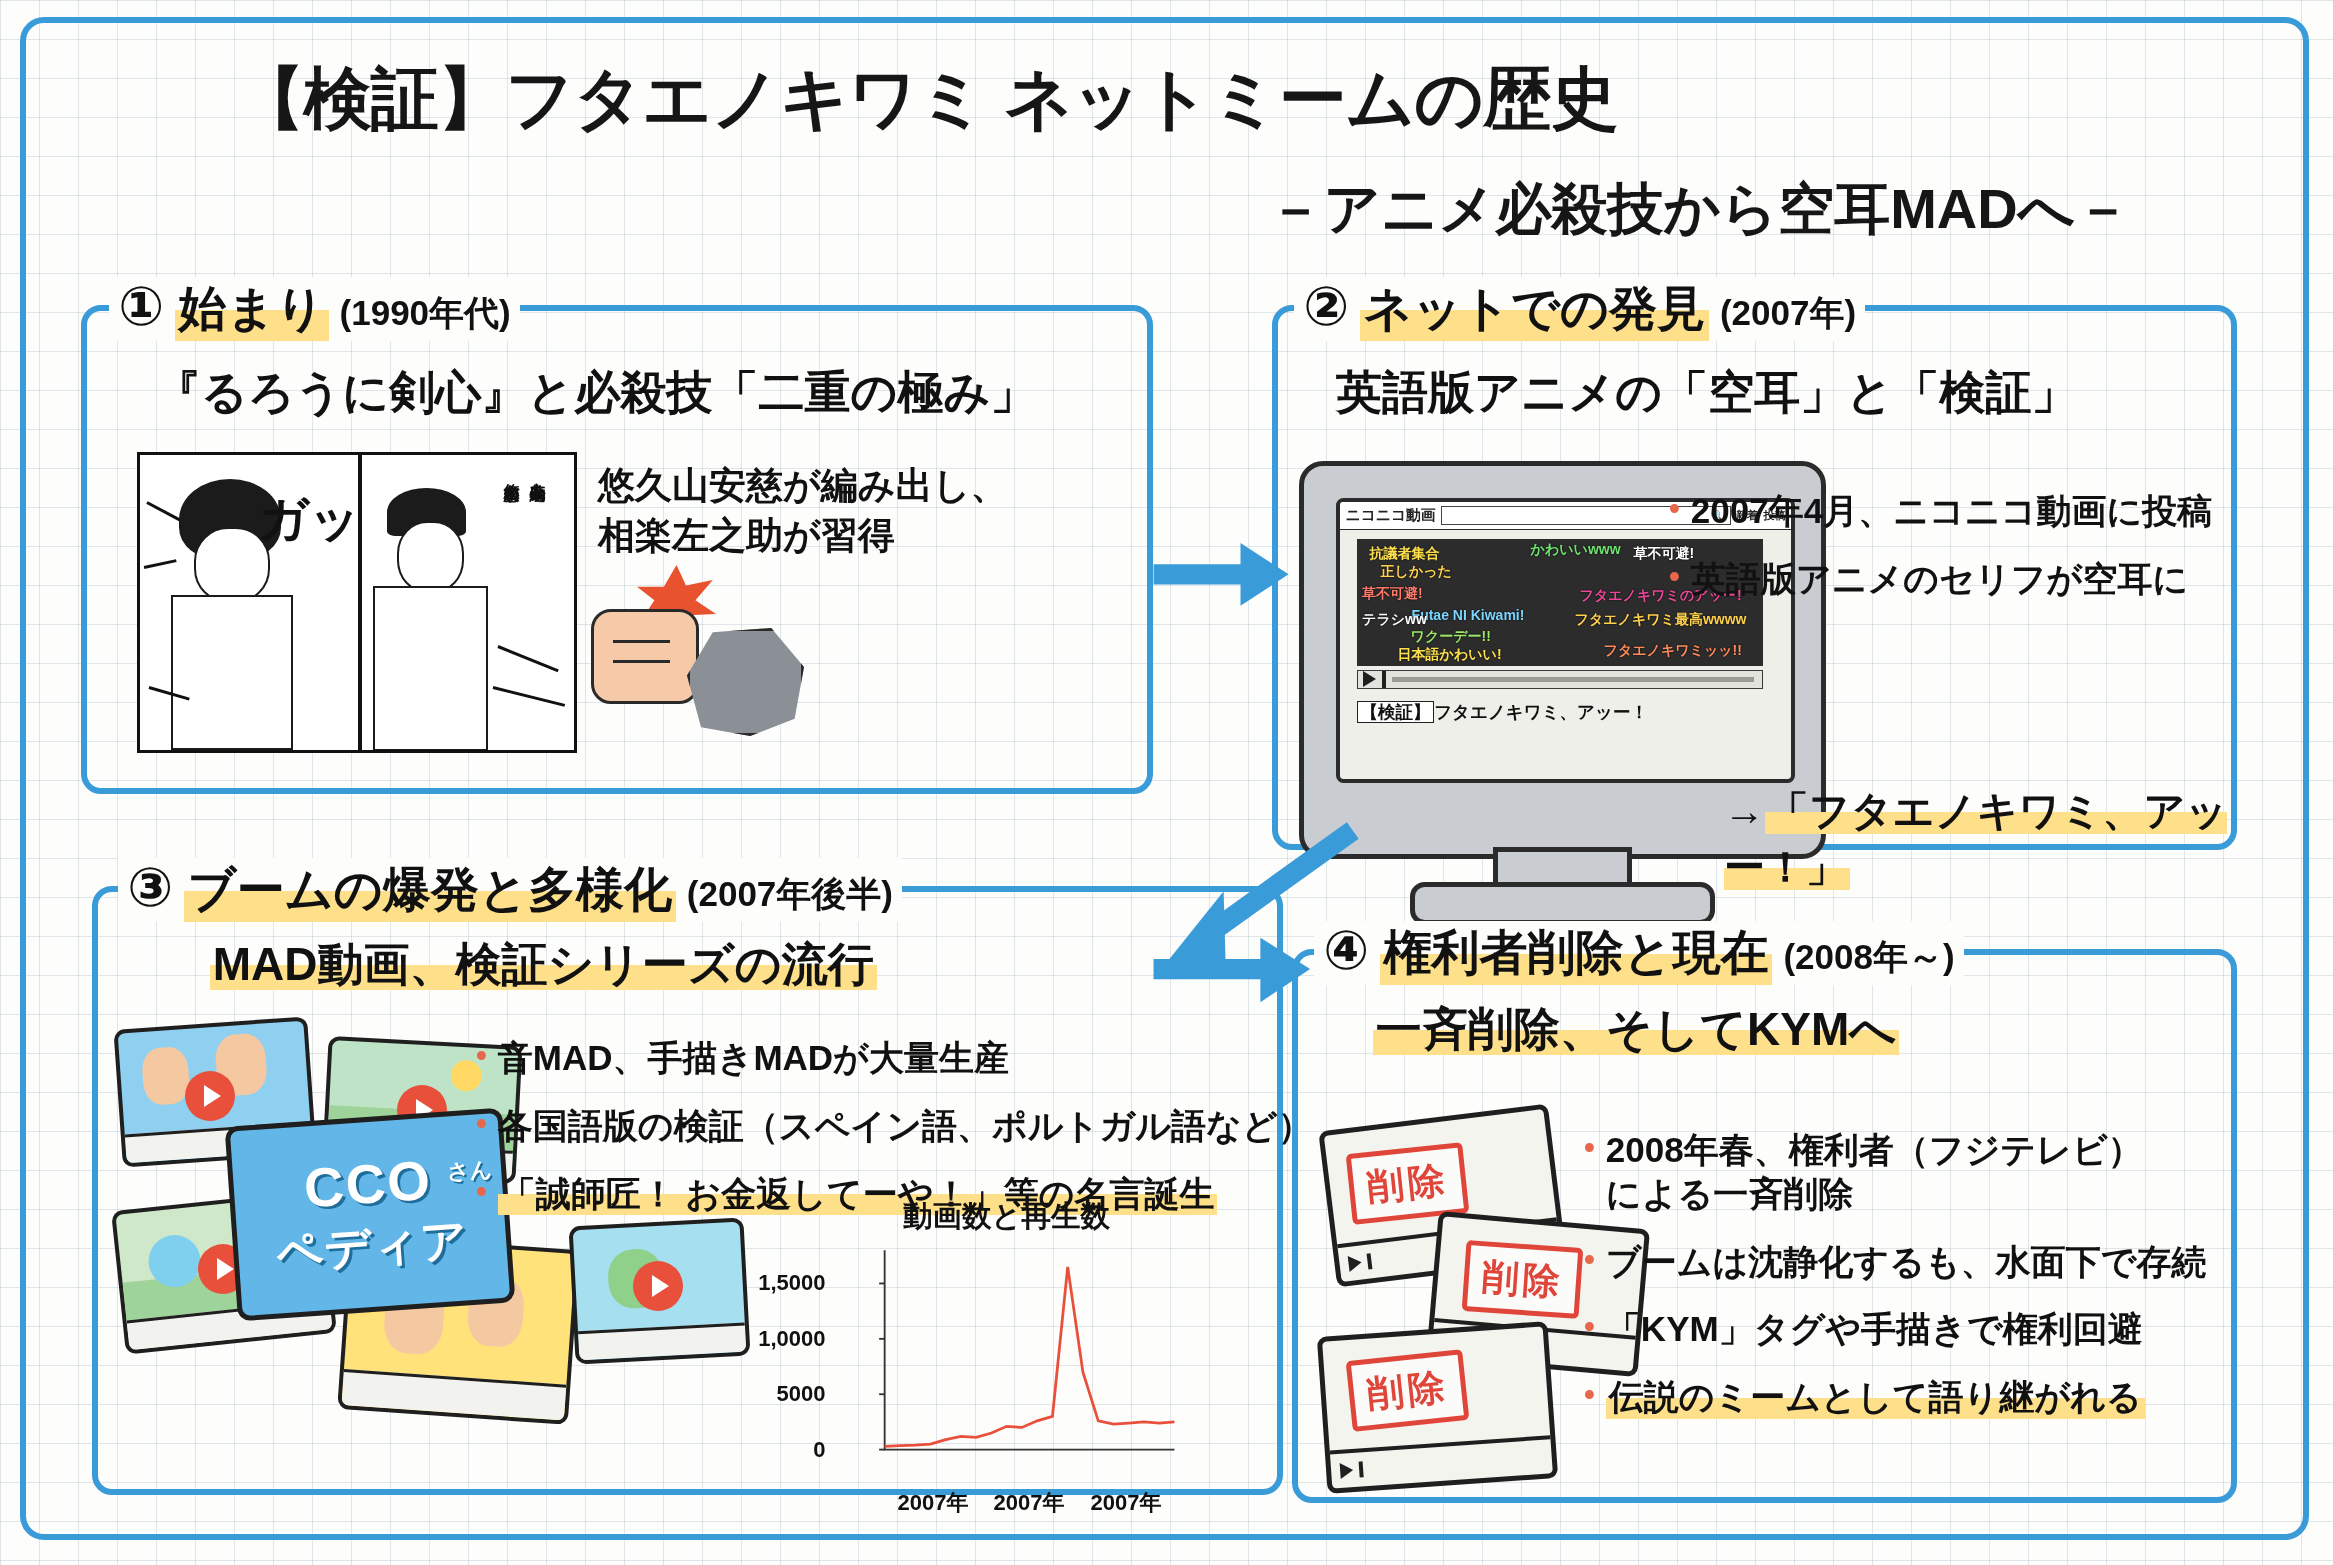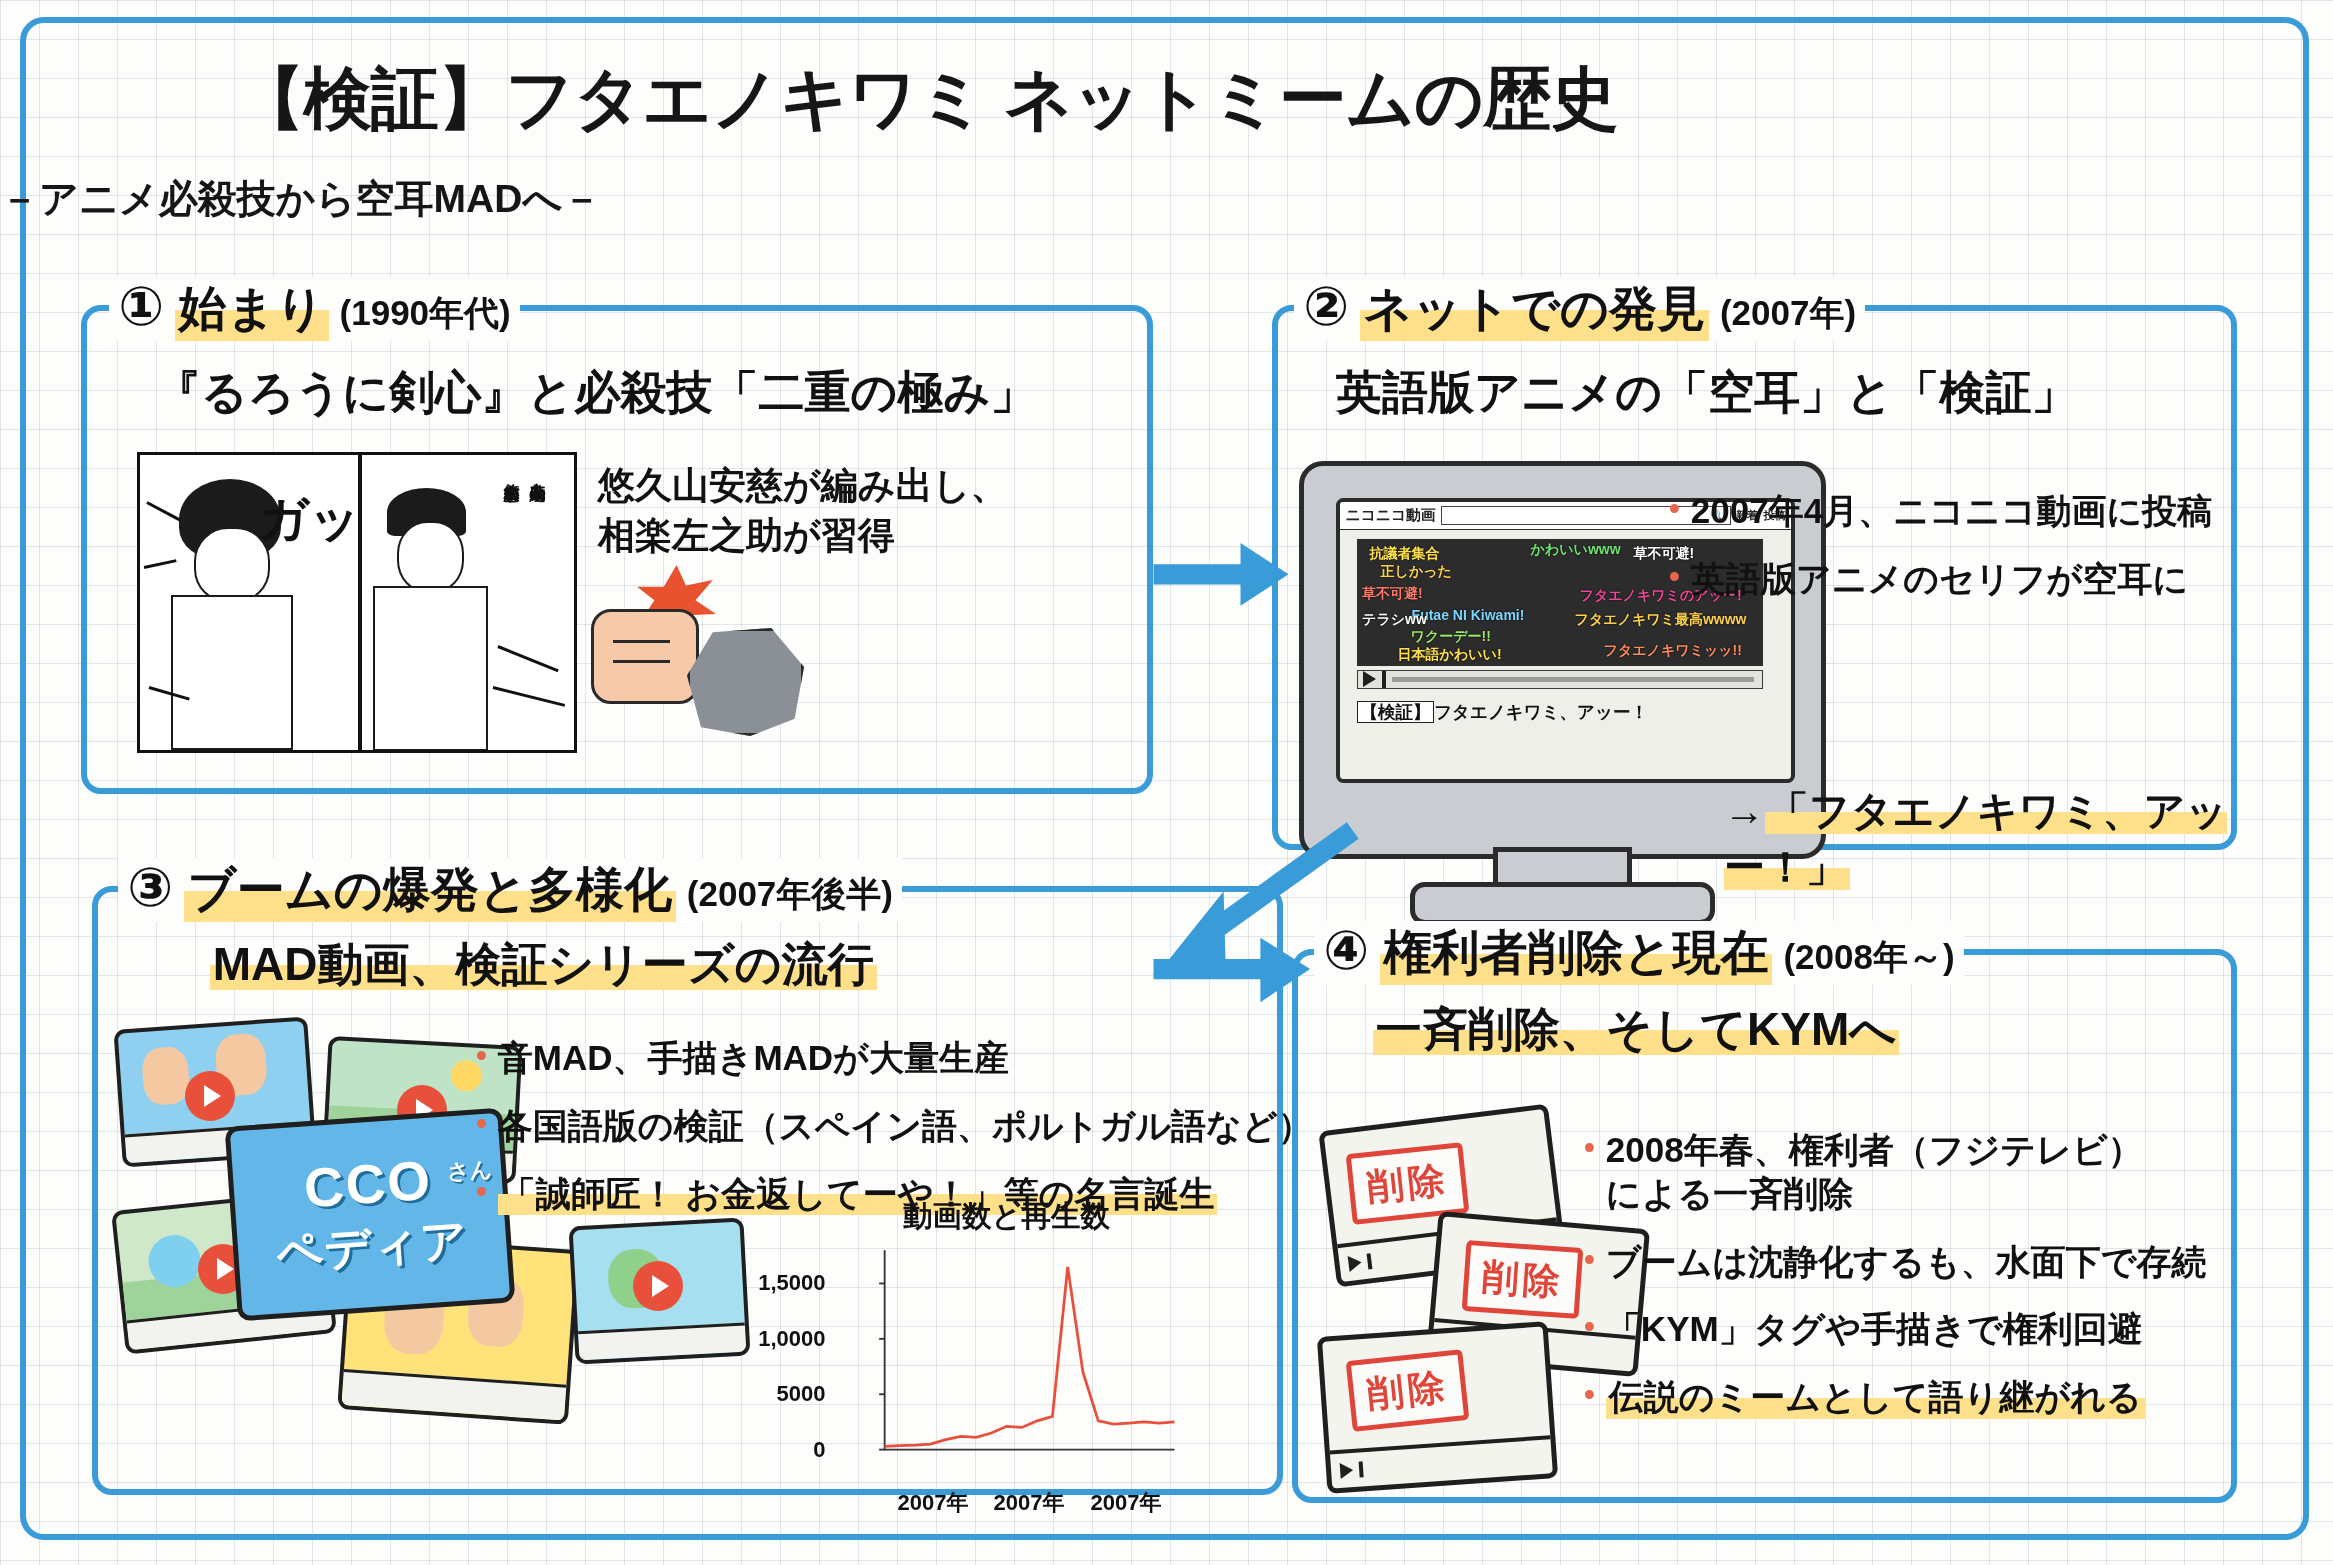--- a/index.html
+++ b/index.html
@@ -39,22 +39,22 @@
     font-size: 68px;
     font-weight: bold;
     color: #161616;
     letter-spacing: -0.9px;
     white-space: nowrap;
   }
   .sub-title {
     position: absolute;
     left: 0; top: 172px;
     width: 2131px;
-    text-align: left;
-    font-size: 39px;
+    text-align: right;
+    font-size: 56px;
     font-weight: bold;
     color: #161616;
     white-space: nowrap;
   }
 
   
   .panel {
     position: absolute;
     border: 6.5px solid #3a9bd9;
     border-radius: 20px;

